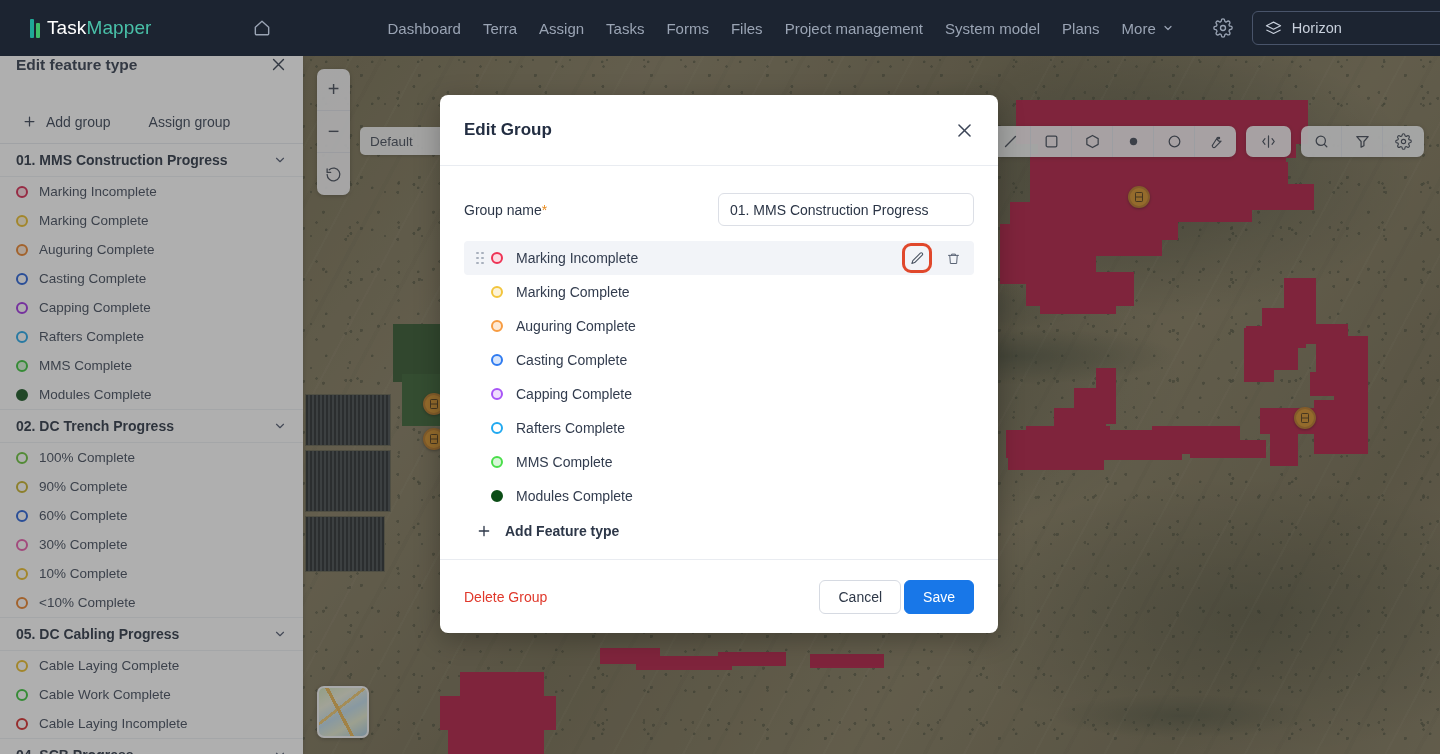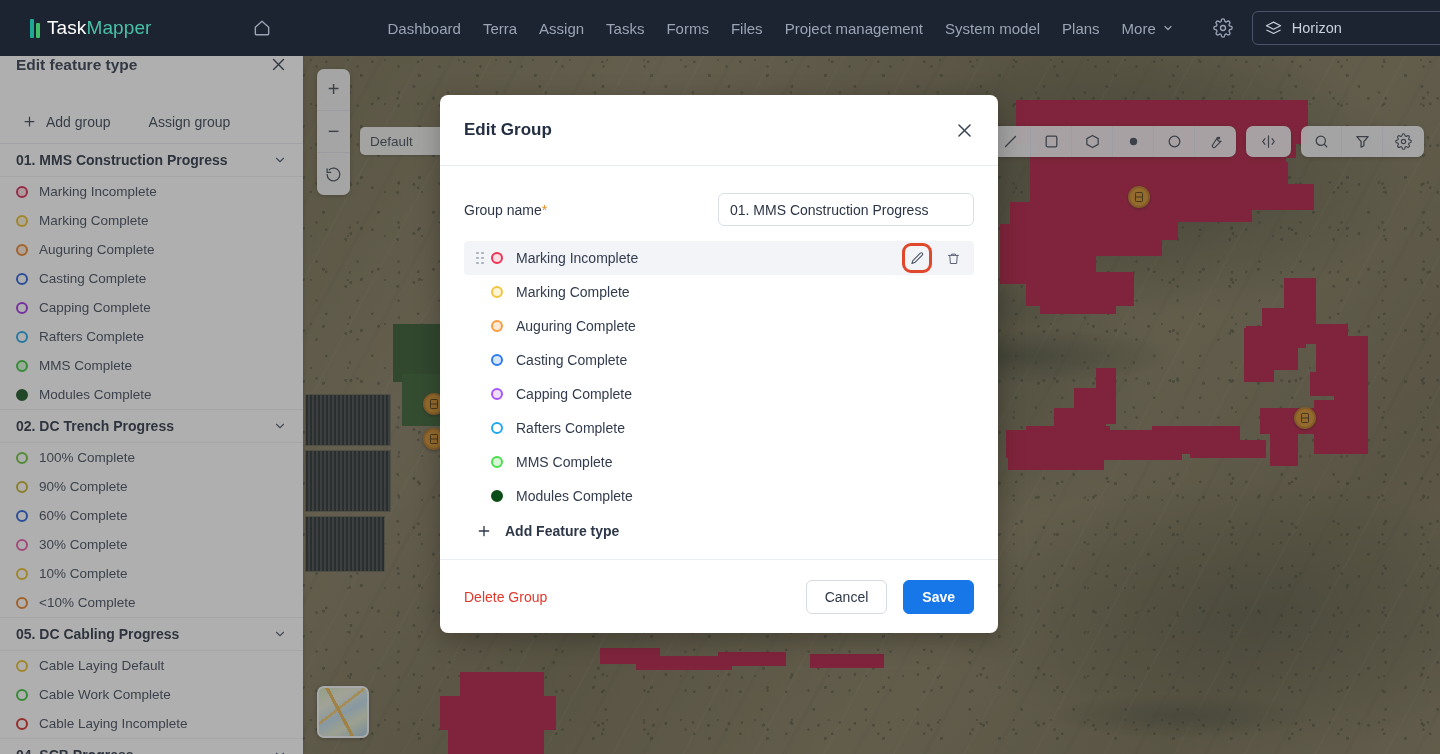--- a/index.html
+++ b/index.html
@@ -239,29 +239,29 @@
   }
   .act-btn.highlight {
     border: 3px solid #e0482c; border-radius: 9px; width: 30px; height: 30px;
   }
   .add-ft {
     display: flex; align-items: center; gap: 13px; padding: 10px 12px 4px 12px;
     font-size: 14px; font-weight: 700; color: #2d3748; cursor: pointer;
   }
   .modal-foot {
     height: 74px; border-top: 1px solid #e9ecf1; display: flex; align-items: center;
-    padding: 0 24px; gap: 16px;
+    padding: 0 24px; gap: 3px;
   }
   .del-link { font-size: 14px; color: #e0382b; cursor: pointer; flex: 1; font-weight: 500; }
   .btn {
     height: 34px; border-radius: 6px; font-size: 14px; cursor: pointer;
     font-family: inherit; padding: 0 18px; font-weight: 500;
   }
   .btn-cancel { background: #fff; border: 1px solid #d6dae2; color: #2e3848; }
-  .btn-save { background: #1877e8; border: 1px solid #1877e8; color: #fff; font-weight: 700; }
+  .btn-save { background: #1877e8; border: 1px solid #1877e8; color: #fff; font-weight: 400; }
 </style>
 </head>
 <body>
 
 <div id="app">
 
   <div class="topnav">
     <div class="brand">
       <div class="brand-bars">
         <i class="bar-a"></i>
@@ -624,21 +624,21 @@
 
       <div class="grp-sep"></div>
       <div class="grp-head">
         <span>05. DC Cabling Progress</span>
         <svg width="14" height="14" viewBox="0 0 24 24" fill="none" stroke="#49536a" stroke-width="2" stroke-linecap="round" stroke-linejoin="round">
             <path d="M6 9l6 6 6-6"></path>
           </svg>
       </div>
       <div class="ft-item">
           <span class="dot" style="background:#ffffff;border:2px solid #e8b91d;"></span>
-          <span>Cable Laying Default</span>
+          <span>Cable Laying Complete</span>
         </div>
       <div class="ft-item">
           <span class="dot" style="background:#ffffff;border:2px solid #2fc22f;"></span>
           <span>Cable Work Complete</span>
         </div>
       <div class="ft-item">
           <span class="dot" style="background:#ffffff;border:2px solid #d52020;"></span>
           <span>Cable Laying Incomplete</span>
         </div>
 

